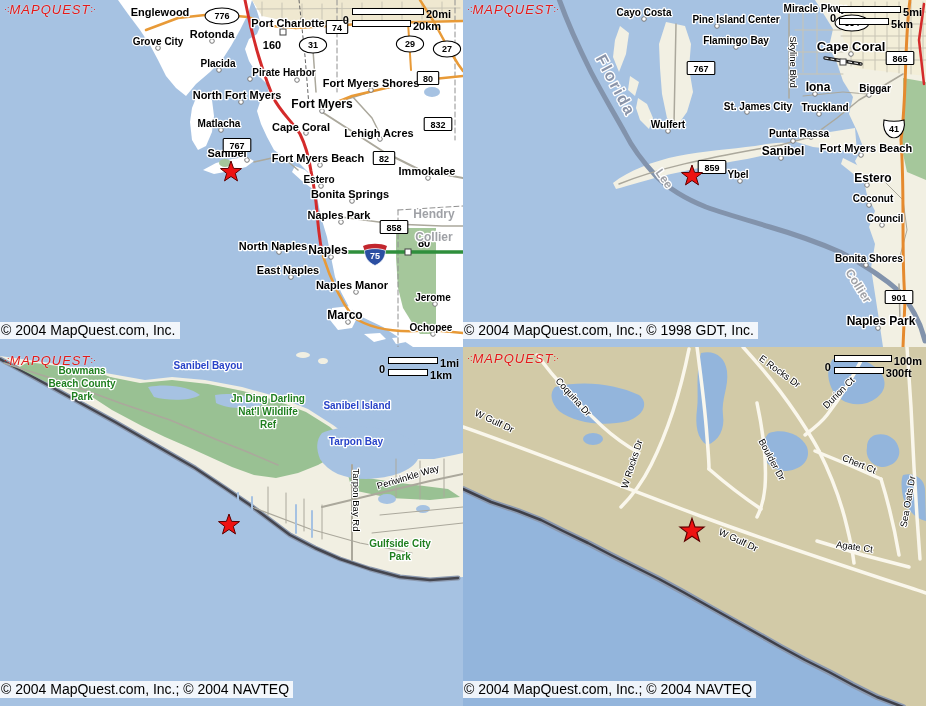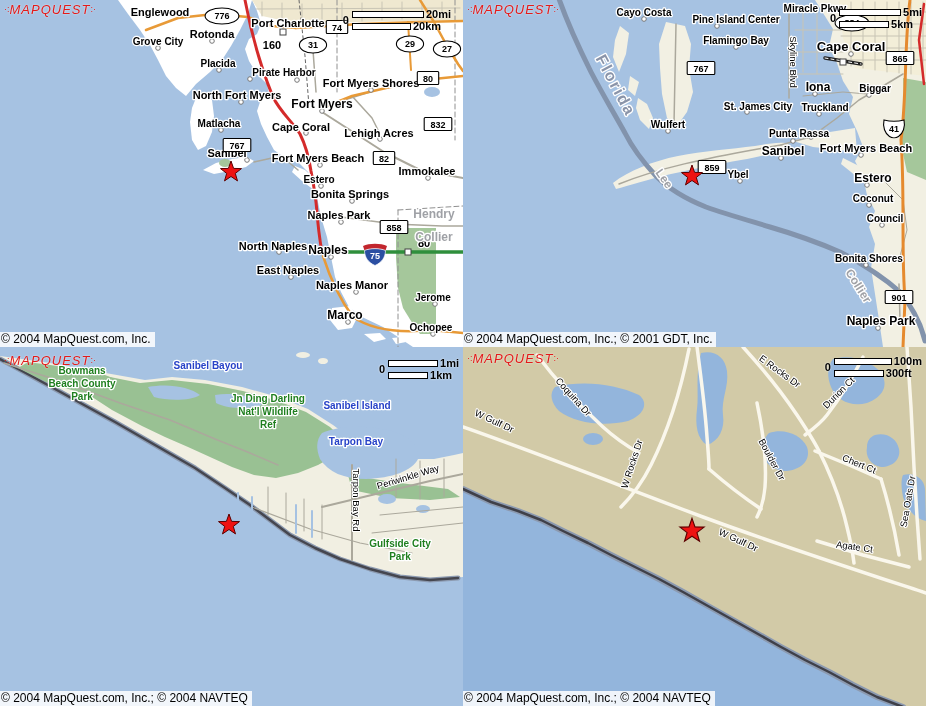--- a/index.html
+++ b/index.html
@@ -31,30 +31,30 @@
   #tile2 .logo{left:4px;top:6px;}
   #tile3 .logo{left:4px;top:4px;}
 
   
   .scalebar{position:absolute;display:flex;gap:3px;align-items:center;}
   #tile0 .scalebar{top:8px;right:12px;}
   #tile1 .scalebar{top:6px;right:4px;}
   #tile2 .scalebar{top:10px;right:4px;}
   #tile3 .scalebar{top:8px;right:4px;}
   .scalebar .zero{font-weight:bold;font-size:11px;color:#000;text-shadow:0 0 2px #fff;}
-  .srow{display:flex;align-items:center;gap:2px;}
+  .srow{display:flex;align-items:flex-start;gap:2px;}
   .bar{height:5px;background:#fff;border:1px solid #000;margin-bottom:-1px;}
   #tile0 .bar1{width:70px;} #tile0 .bar2{width:57px;}
   #tile1 .bar1{width:60px;} #tile1 .bar2{width:48px;}
   #tile2 .bar1{width:48px;} #tile2 .bar2{width:38px;}
   #tile3 .bar1{width:56px;} #tile3 .bar2{width:48px;}
   .slab{font-weight:bold;font-size:11px;color:#000;text-shadow:0 0 2px #fff;}
 
   
-  .copyright{position:absolute;left:0;bottom:0;background:rgba(255,255,255,.85);font-size:12px;color:#000;padding:0 4px 1px 1px;white-space:nowrap;}
+  .copyright{position:absolute;left:0;bottom:8px;background:rgba(255,255,255,.85);font-size:14px;color:#000;padding:0 4px 1px 1px;white-space:nowrap;}
 </style>
 </head>
 <body>
 
 <div id="app">
 
   <div class="tile" id="tile0">
     <svg width="463" height="347" viewBox="0 0 463 347">
         <path d="M252,0 L463,0 L463,347 L413,347 L398,337 L383,327 L362,317 L349,307 L341,292 L335,277 L331,257 L327,237 L321,217 L317,197 L313,184 L308,172 L299,163 L285,158 L274,150 L267,137 L261,124 L257,111 L261,99 L269,94 L267,84 L257,74 L249,61 L245,49 L249,39 L257,34 L261,24 L257,11 Z" fill="#FFFFFF"></path>
         <path d="M118,0 L252,0 L248,14 L240,30 L231,46 L222,60 L210,72 L196,84 L186,96 L176,88 L166,76 L158,60 L150,45 L140,30 L128,14 Z" fill="#FFFFFF"></path>
@@ -311,21 +311,21 @@
         <div class="srow">
             <div class="bar bar1"></div>
             <span class="slab">5mi</span>
           </div>
         <div class="srow">
             <div class="bar bar2"></div>
             <span class="slab">5km</span>
           </div>
       </div>
     </div>
-    <div class="copyright">© 2004 MapQuest.com, Inc.; © 2001 GDT, Inc.</div>
+    <div class="copyright">© 2004 MapQuest.com, Inc.; © 1998 GDT, Inc.</div>
   </div>
 
   <div class="tile" id="tile2">
     <svg width="463" height="359" viewBox="0 0 463 359">
         <path d="M0,9 L50,16 L100,25 L145,33 L172,30 L205,33 L242,40 L278,50 L308,62 L333,78 L352,92 L372,100 L394,108 L414,112 L434,112 L454,108 L463,106 L463,230 L430,233 L400,230 L370,222 L340,212 L315,201 L290,188 L270,173 L250,158 L225,141 L195,121 L155,98 L115,75 L75,53 L35,31 L0,12 Z" fill="#F1EFE2"></path>
         <path d="M0,12 L35,31 L75,53 L115,75 L155,98 L195,121 L225,141 L250,158 L270,173 L290,188 L315,201 L340,212 L370,222 L400,230 L430,233 L458,231" fill="none" stroke="#8C9AB0" stroke-width="5" stroke-linecap="round" stroke-linejoin="round"></path>
         <path d="M0,12 L35,31 L75,53 L115,75 L155,98 L195,121 L225,141 L250,158 L270,173 L290,188 L315,201 L340,212 L370,222 L400,230 L430,233 L458,231" fill="none" stroke="#45464F" stroke-width="2.5" stroke-linecap="round" stroke-linejoin="round"></path>
         <path d="M58,20 L100,28 L140,36 L172,33 L208,37 L243,44 L278,54 L306,65 L330,80 L346,95 L336,108 L318,118 L298,126 L276,131 L254,128 L232,120 L210,110 L188,100 L165,90 L142,79 L112,63 L86,46 L66,32 Z" fill="#99C193"></path>
         <path d="M348,128 L400,136 L448,142 L460,150 L430,153 L390,151 L352,143 Z" fill="#99C193"></path>
         <path d="M28,15 L95,24 L120,34 L110,48 L78,45 L46,35 L18,21 Z" fill="#99C193"></path>

